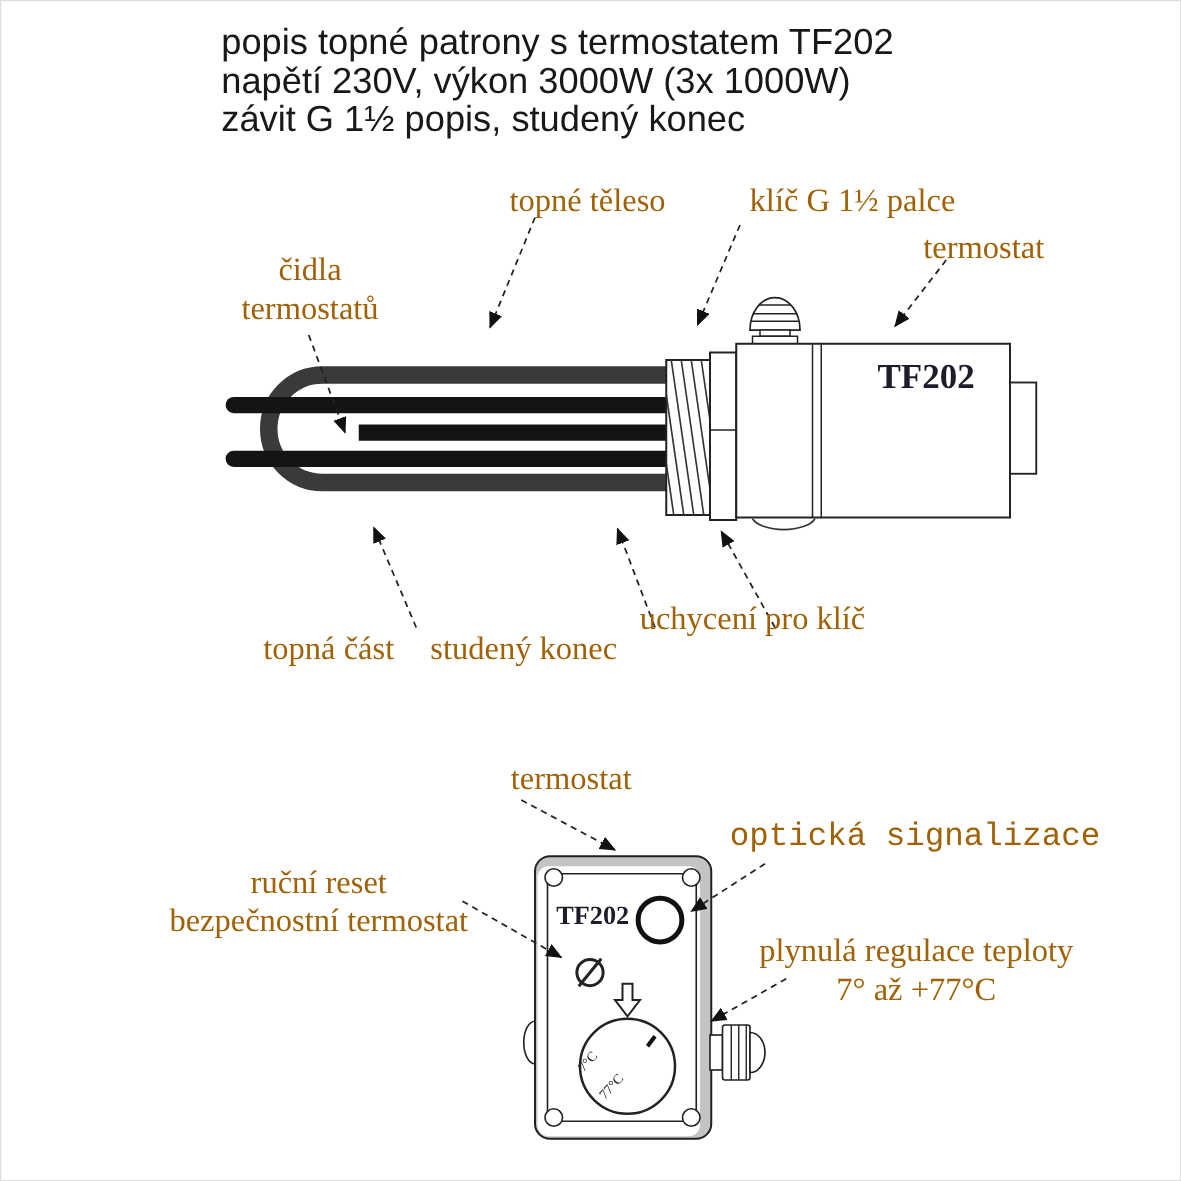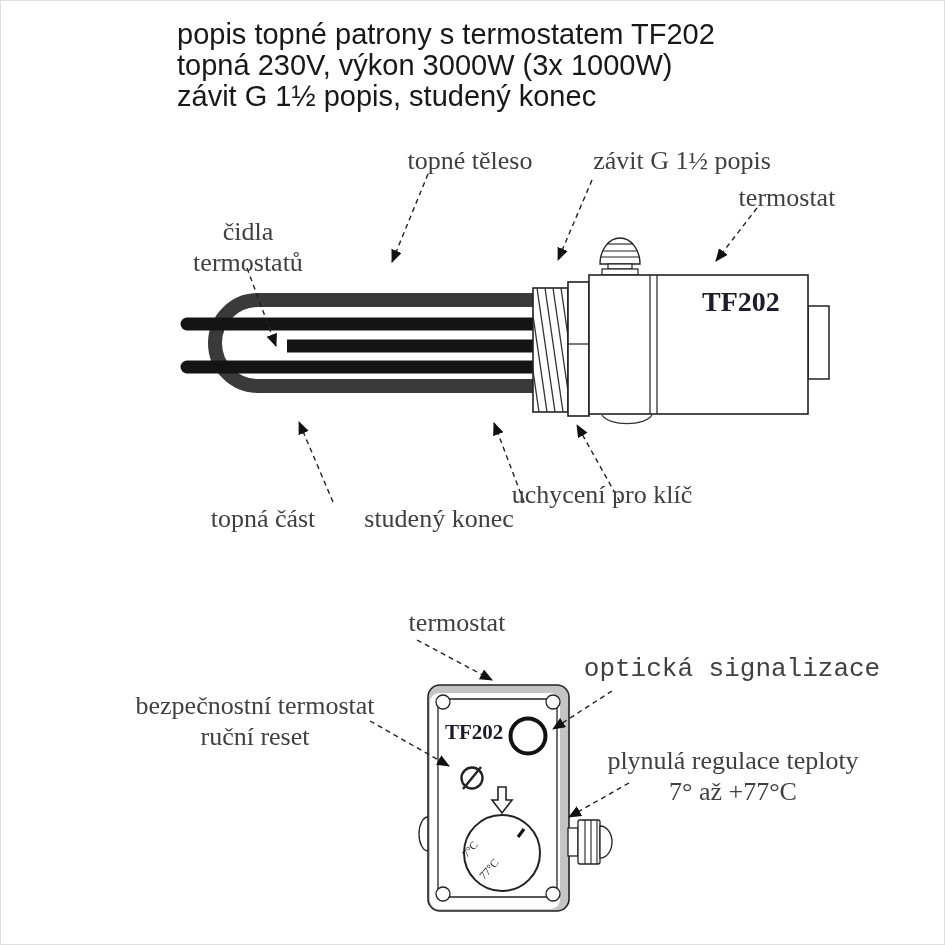--- a/index.html
+++ b/index.html
@@ -8,42 +8,42 @@
     border:1px solid #dedede;box-sizing:border-box;overflow:hidden;
     font-family:"Liberation Serif", serif;color:#121212;
   }
   .title-block{
     position:absolute;left:176px;top:18px;
     font-family:"Liberation Sans", sans-serif;
     font-size:29px;line-height:31px;color:#181818;letter-spacing:0px;
   }
   .lbl{
     position:absolute;font-family:"Liberation Serif", serif;
-    font-size:26px;line-height:31px;color:#404040;white-space:nowrap;
+    font-size:26px;line-height:31px;color:#a16207;white-space:nowrap;
     text-align:center;transform:translateX(-50%);
   }
   .model-1{
     position:absolute;left:701px;top:285px;font-family:"Liberation Serif", serif;
     font-weight:bold;font-size:28px;color:#1c1c2a;
   }
   .model-2{
     position:absolute;left:444px;top:719px;font-family:"Liberation Serif", serif;
     font-weight:bold;font-size:21px;color:#1c1c2a;
   }
   svg.draw{position:absolute;left:0;top:0;}
   .dial-text{font-family:"Liberation Serif", serif;font-size:11px;fill:#222;}
 </style>
 </head>
 <body>
 
 <div class="page">
 
   <div class="title-block">
     <div>popis topné patrony s termostatem TF202</div>
-    <div>topná 230V, výkon 3000W (3x 1000W)</div>
+    <div>napětí 230V, výkon 3000W (3x 1000W)</div>
     <div>závit G 1½ popis, studený konec</div>
   </div>
 
   <svg class="draw" width="945" height="945" viewBox="0 0 945 945">
     <defs>
       <marker id="ah" markerUnits="userSpaceOnUse" markerWidth="16" markerHeight="12" refX="12" refY="5.5" orient="auto">
         <path d="M0,0 L13,5.5 L0,11 Z" fill="#111"></path>
       </marker>
       <clipPath id="threadClip">
           <rect x="532" y="287" width="35" height="124"></rect>
@@ -150,49 +150,49 @@
         <line x1="369" y1="720" x2="448" y2="765" marker-end="url(#ah)"></line>
         <line x1="628" y1="782" x2="568" y2="816" marker-end="url(#ah)"></line>
       </g>
     </g>
   </svg>
 
   <div class="lbl" style="left:469px;top:144px;">
     <div>topné těleso</div>
   </div>
   <div class="lbl" style="left:681px;top:144px;">
-    <div>závit G 1½ popis</div>
+    <div>klíč G 1½ palce</div>
   </div>
   <div class="lbl" style="left:786px;top:181px;">
     <div>termostat</div>
   </div>
-  <div class="lbl" style="left:247px;top:199px;margin-top:16px;">
+  <div class="lbl" style="left:247px;top:199px;">
     <div>čidla</div>
     <div>termostatů</div>
   </div>
   <div class="model-1">TF202</div>
   <div class="lbl" style="left:262px;top:502px;">
     <div>topná část</div>
   </div>
-  <div class="lbl" style="left:418px;top:502px;margin-left:20px;">
+  <div class="lbl" style="left:418px;top:502px;">
     <div>studený konec</div>
   </div>
   <div class="lbl" style="left:601px;top:478px;">
     <div>uchycení pro klíč</div>
   </div>
 
   <div class="lbl" style="left:456px;top:606px;">
     <div>termostat</div>
   </div>
   <div class="lbl" style="left:731px;top:653px;font-family:Liberation Mono, monospace;">
     <div>optická signalizace</div>
   </div>
   <div class="lbl" style="left:254px;top:689px;">
+    <div>ruční reset</div>
     <div>bezpečnostní termostat</div>
-    <div>ruční reset</div>
   </div>
   <div class="lbl" style="left:732px;top:744px;">
     <div>plynulá regulace teploty</div>
     <div>7° až +77°C</div>
   </div>
   <div class="model-2">TF202</div>
 
 </div>
 
 </body></html>

